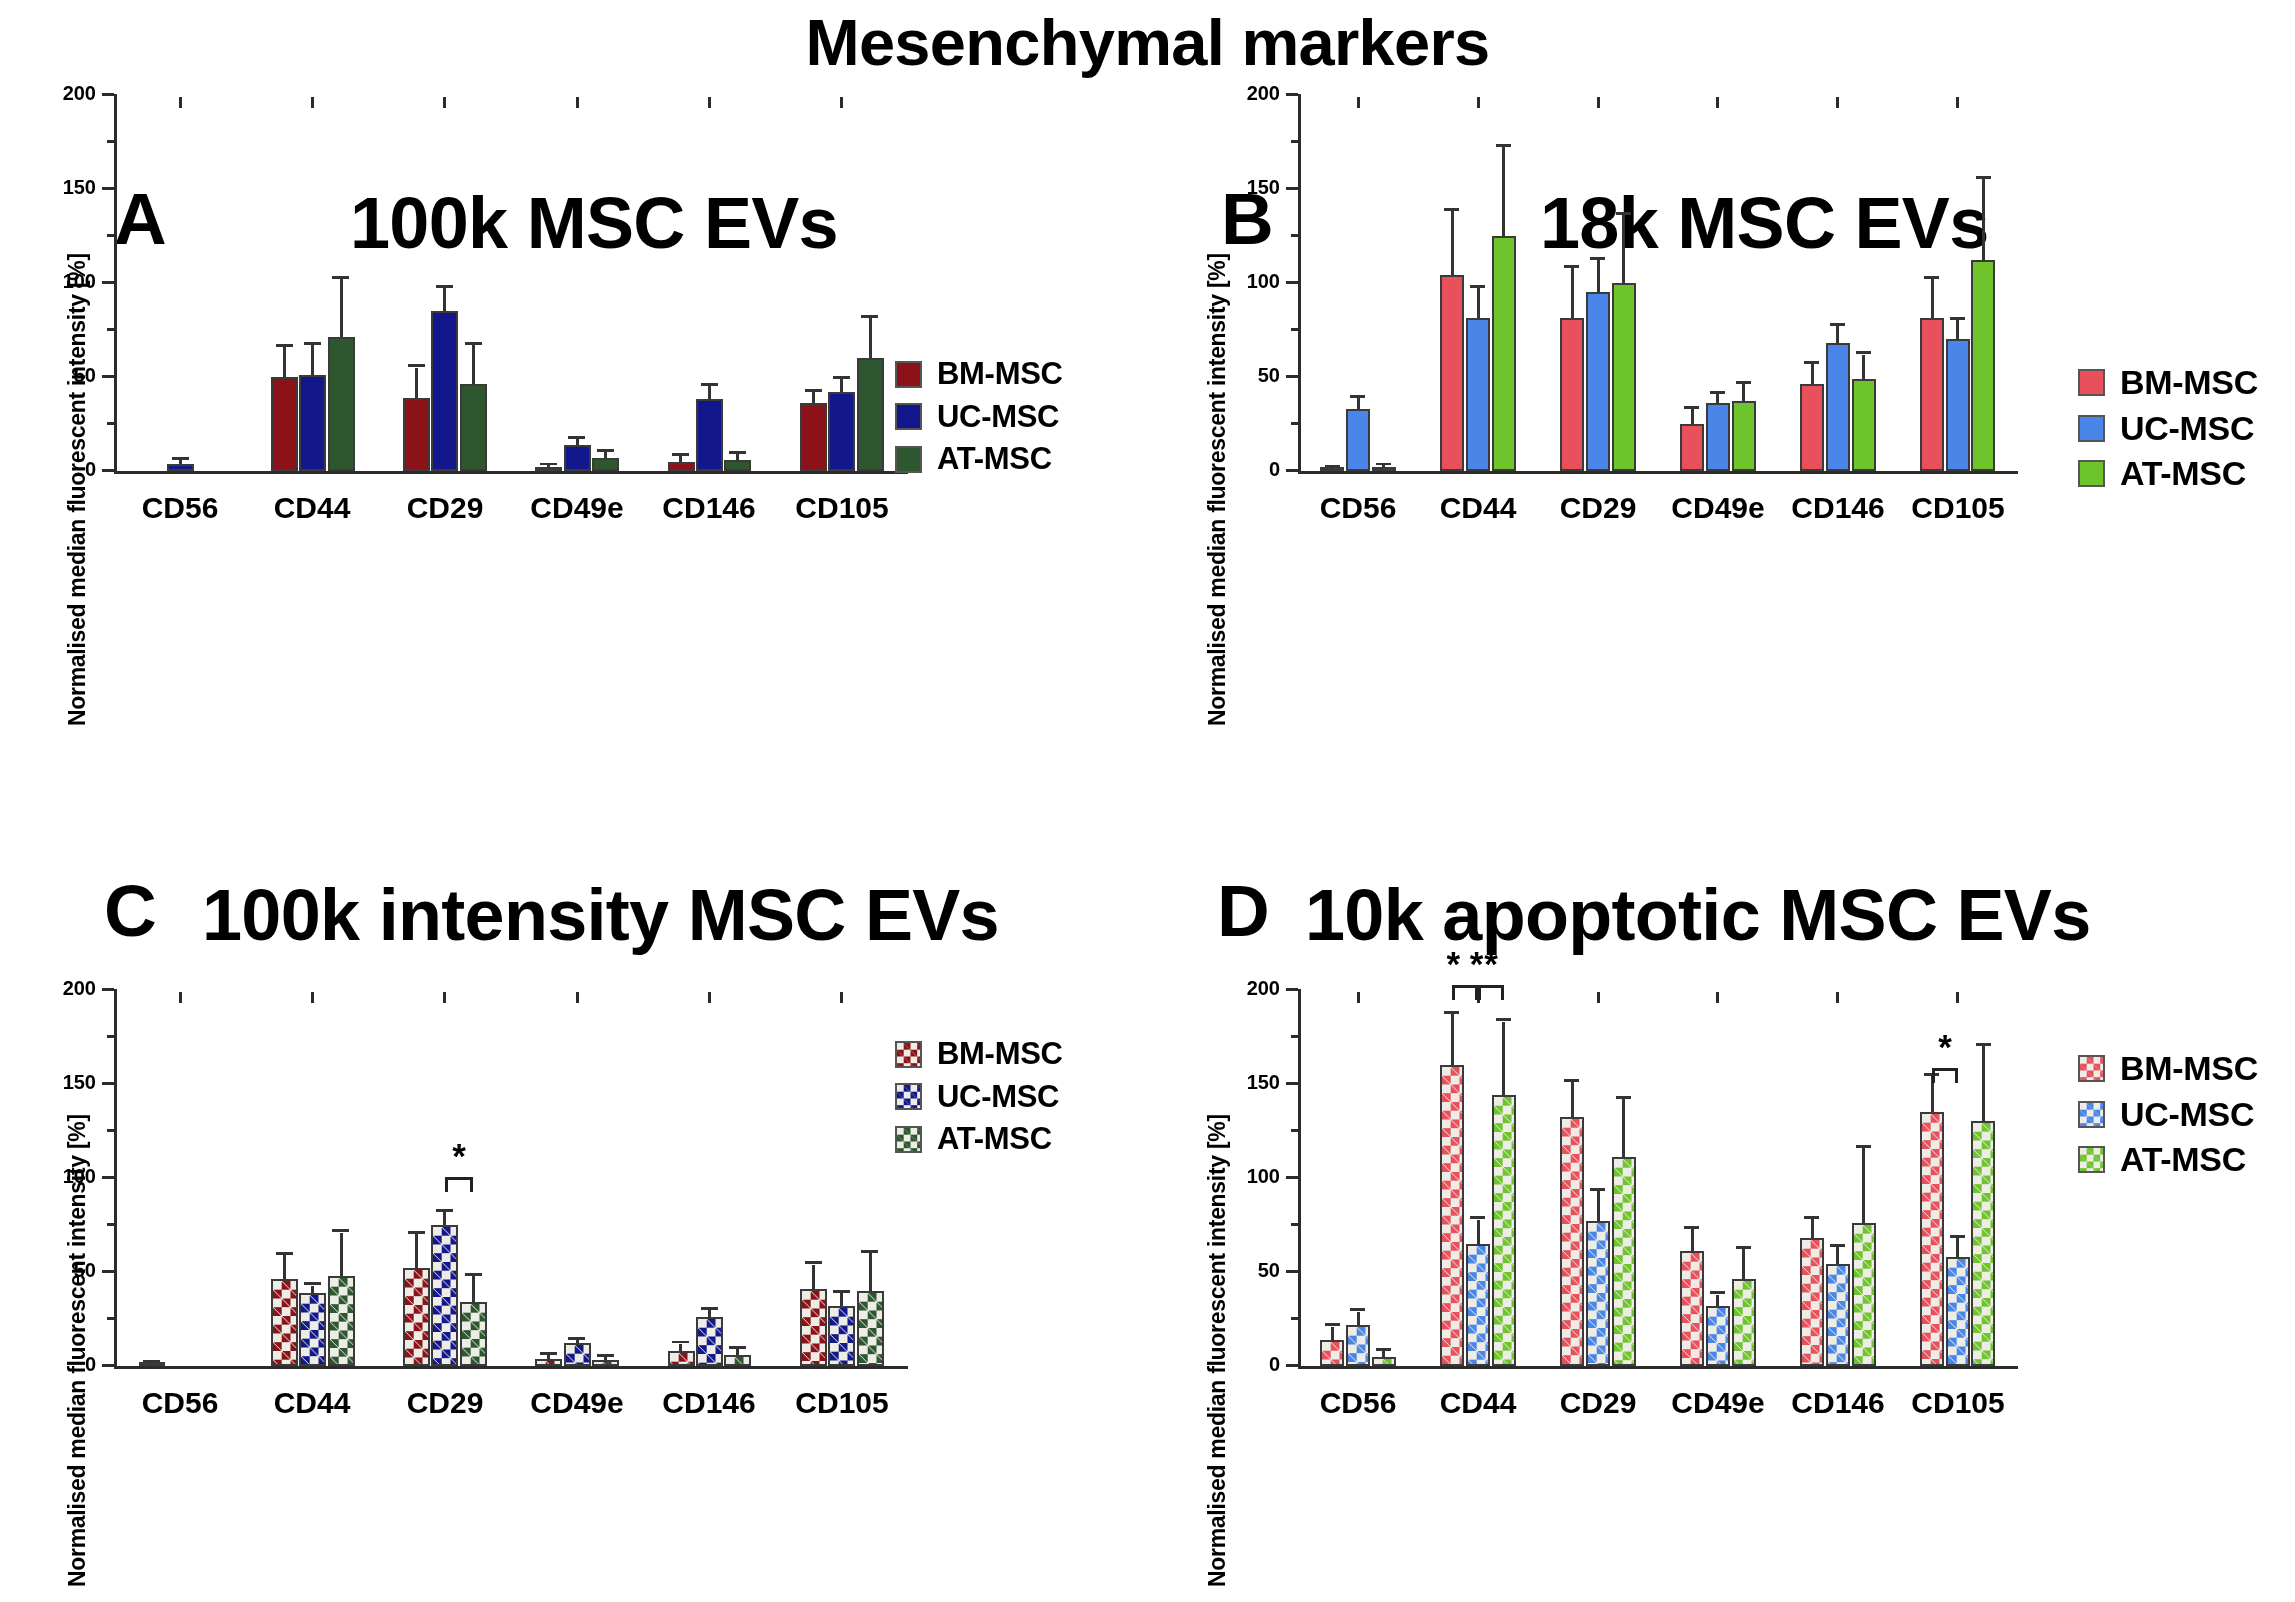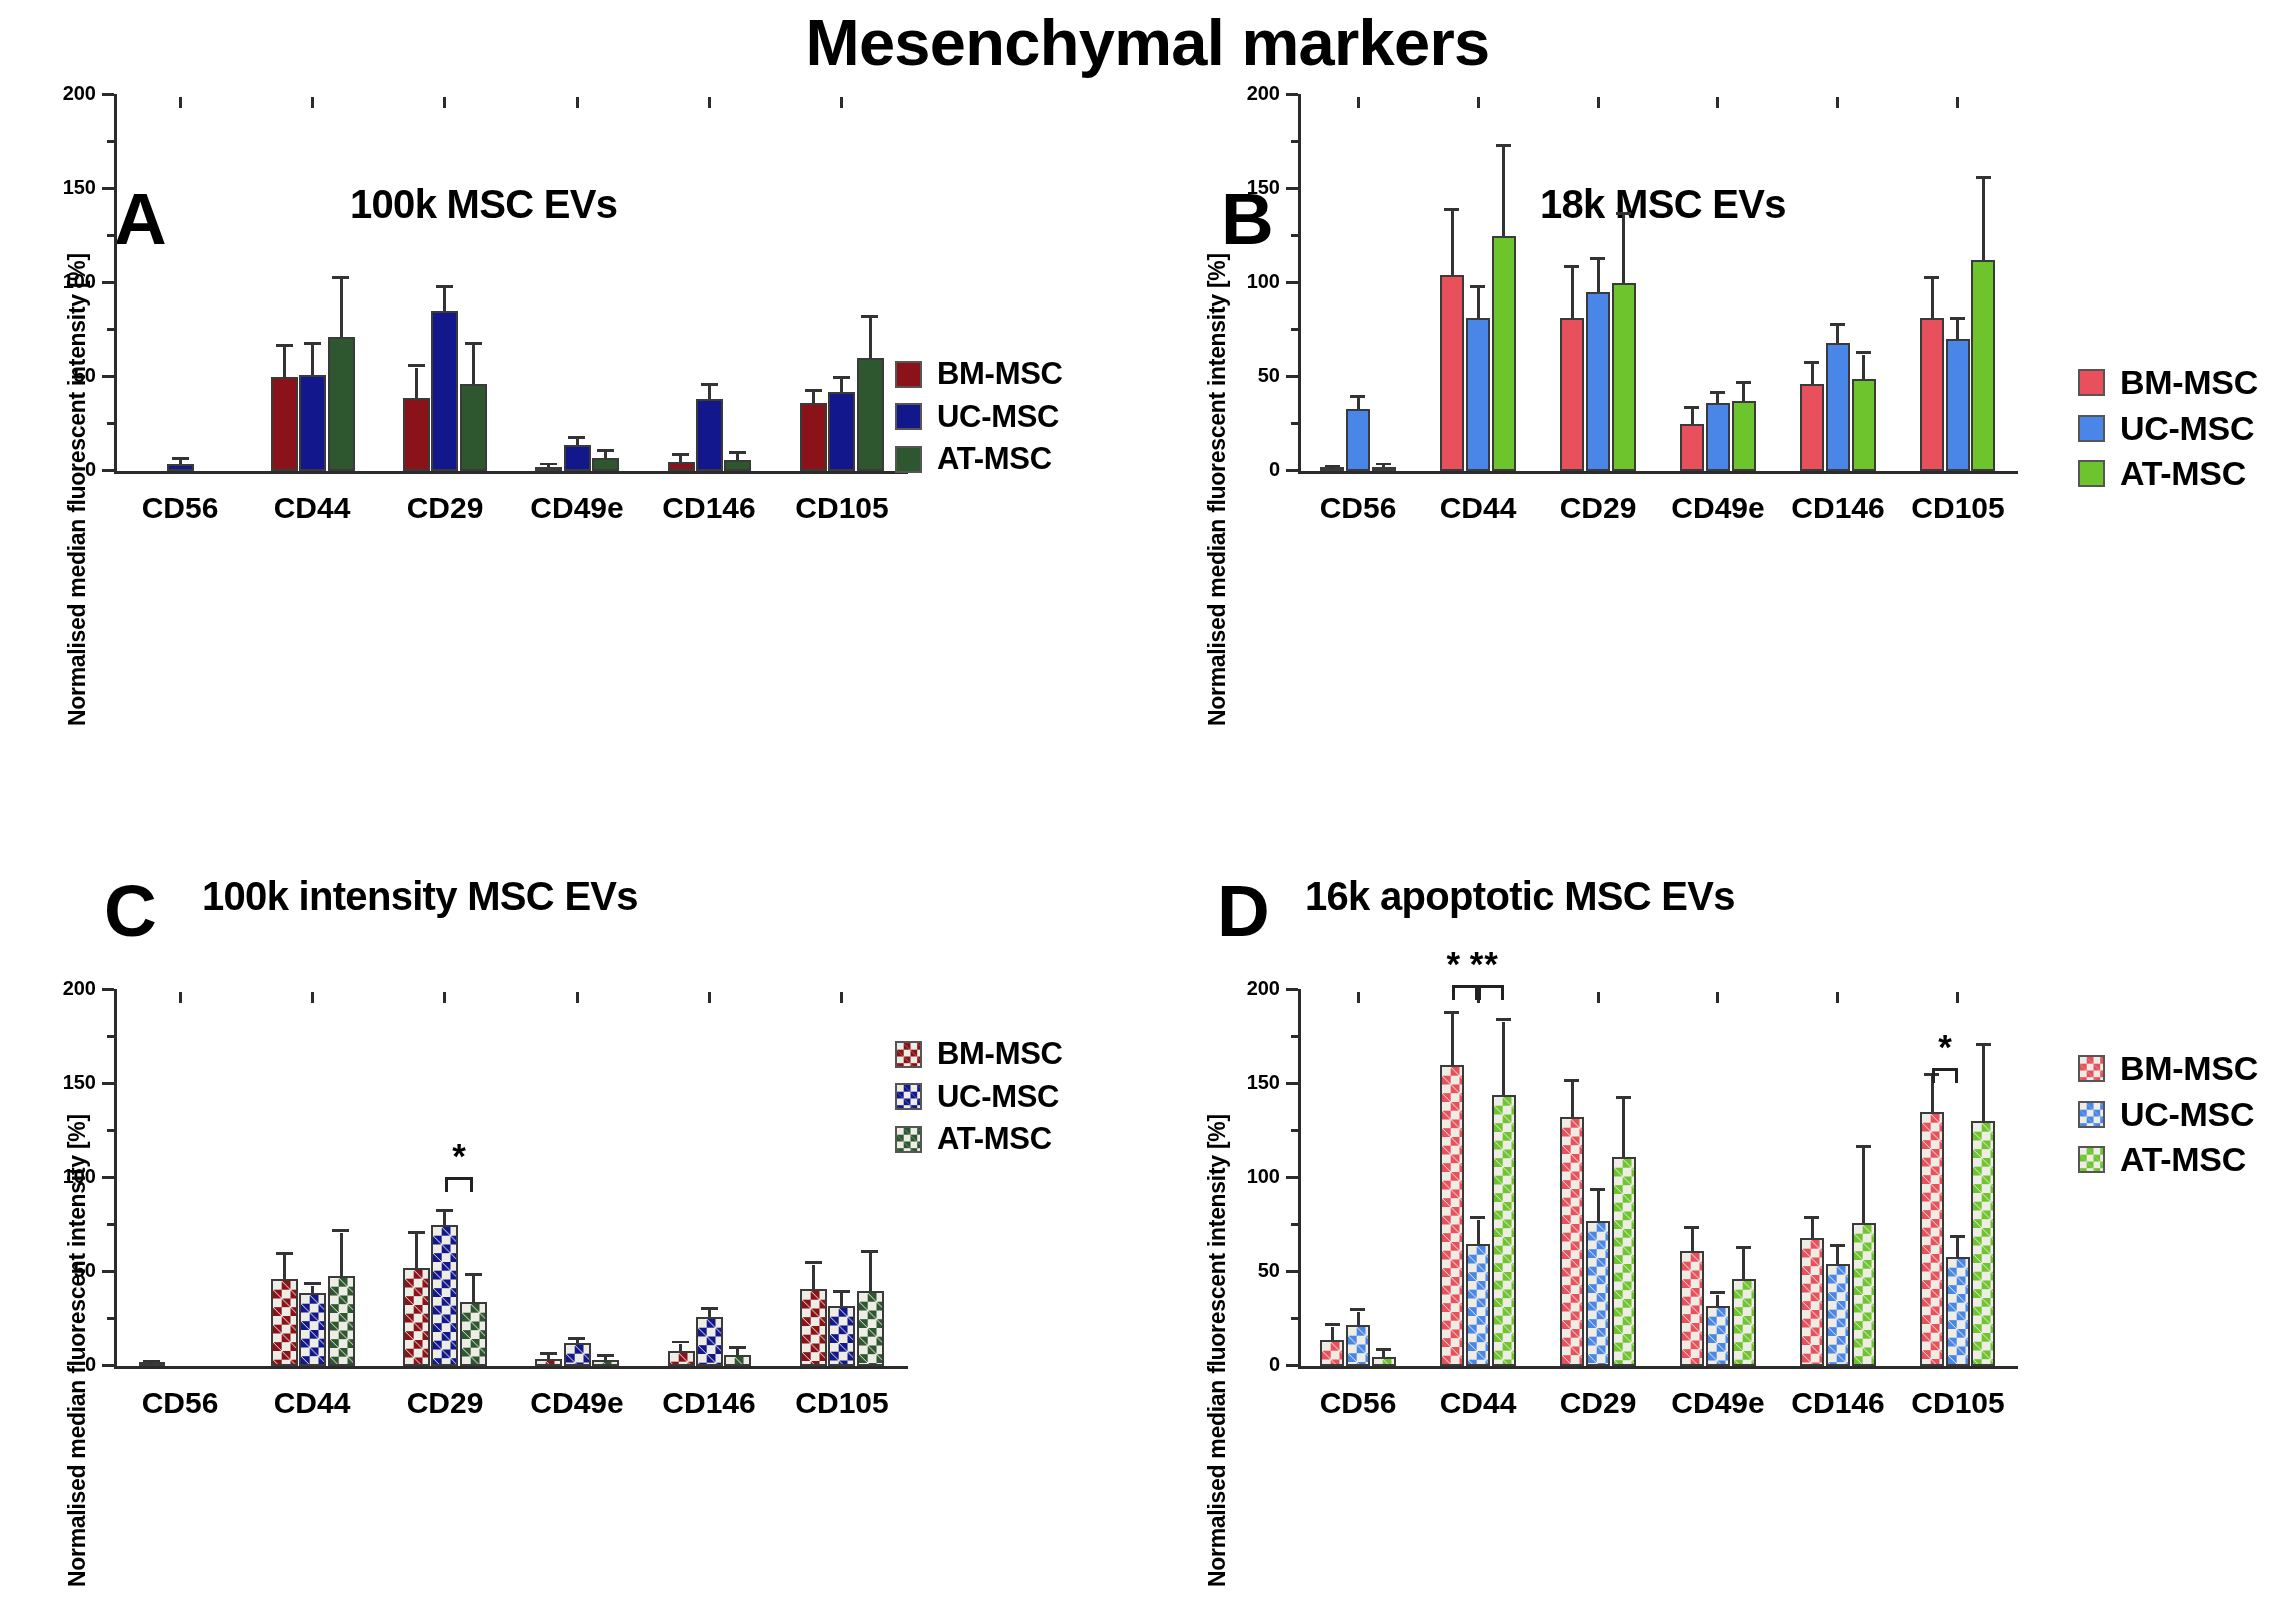--- a/index.html
+++ b/index.html
@@ -3,21 +3,21 @@
 <meta charset="utf-8">
 <style>
   html,body{margin:0;padding:0;background:#fff;}
   body{width:2295px;height:1603px;font-family:"Liberation Sans",sans-serif;color:#000;position:relative;overflow:hidden;}
 
   .fig-title{position:absolute;top:5.4px;left:0;width:2295px;text-align:center;
     font-size:65px;font-weight:bold;letter-spacing:-0.7px;font-family:"Liberation Sans",sans-serif;}
 
   .panel{position:absolute;}
   .panel-letter{position:absolute;font-size:73px;font-weight:bold;line-height:1;}
-  .panel-title{position:absolute;font-size:40px;font-weight:bold;white-space:nowrap;letter-spacing:-0.7px;}
+  .panel-title{position:absolute;font-size:72px;font-weight:bold;white-space:nowrap;letter-spacing:-0.7px;}
 
   .ylabel{position:absolute;font-size:23px;font-weight:bold;white-space:nowrap;
     transform-origin:0 0;transform:rotate(-90deg);letter-spacing:-0.3px;}
 
   .plot{position:absolute;}
   .axis-y{position:absolute;left:0;top:0;width:3.4px;background:#2b2b2b;}
   .axis-x{position:absolute;left:0;height:3.4px;background:#2b2b2b;}
   .tick{position:absolute;width:12px;height:3.4px;background:#2b2b2b;left:-12px;}
   .tick-minor{position:absolute;width:7.4px;height:2.7px;background:#2b2b2b;left:-7.4px;}
   .ticklabel{position:absolute;font-size:20px;font-weight:bold;text-align:right;
@@ -385,21 +385,21 @@
           <span class="legtext" style="font-size: 31px;">UC-MSC</span>
         </div>
         <div class="legrow">
           <span class="legswatch" style="width:27px;height:27px;border:2px solid #555;box-sizing:border-box;margin-right:15px;background-color:#EDEDE6;background-image:linear-gradient(45deg,#2E5730 25%,transparent 25%,transparent 75%,#2E5730 75%),linear-gradient(45deg,#2E5730 25%,transparent 25%,transparent 75%,#2E5730 75%);background-size:13.5px 13.5px;background-position:0 0,6.7px 6.7px;"></span>
           <span class="legtext" style="font-size: 31px;">AT-MSC</span>
         </div>
       </div>
     </div>
     <div class="panel" style="left: 0px; top: 0px; width: 2295px; height: 1603px;">
       <div class="panel-letter" style="left: 1217px; top: 874px;">D</div>
-      <div class="panel-title" style="left: 1305px; top: 874px;">16k apoptotic MSC EVs</div>
+      <div class="panel-title" style="left: 1305px; top: 874px;">10k apoptotic MSC EVs</div>
       <div class="ylabel" style="left: 1204px; top: 1587px;">Normalised median fluorescent intensity [%]</div>
       <div class="plot" style="left: 1298px; top: 989px; width: 720px; height: 377px;">
         <div class="axis-y" style="height: 377px;"></div>
         <div class="axis-x" style="top: 377px; width: 720px;"></div>
         <div class="tick" style="top: 375px;"></div>
         <div class="ticklabel" style="top: 365px;">0</div>
         <div class="tick" style="top: 281px;"></div>
         <div class="ticklabel" style="top: 271px;">50</div>
         <div class="tick" style="top: 187px;"></div>
         <div class="ticklabel" style="top: 177px;">100</div>

